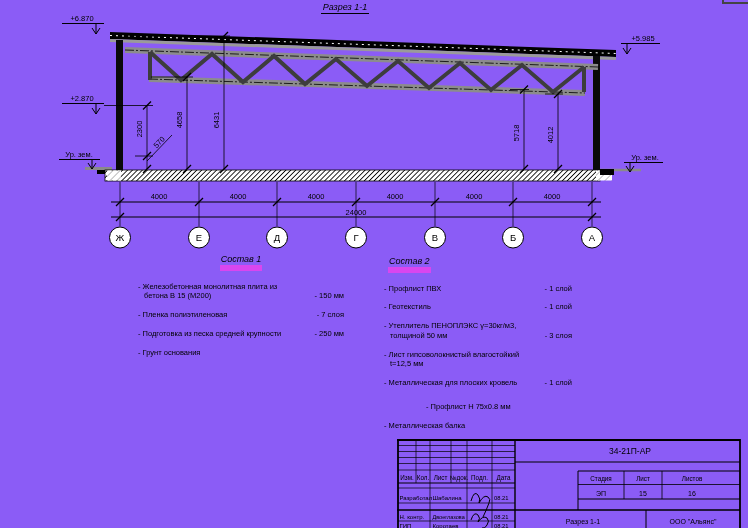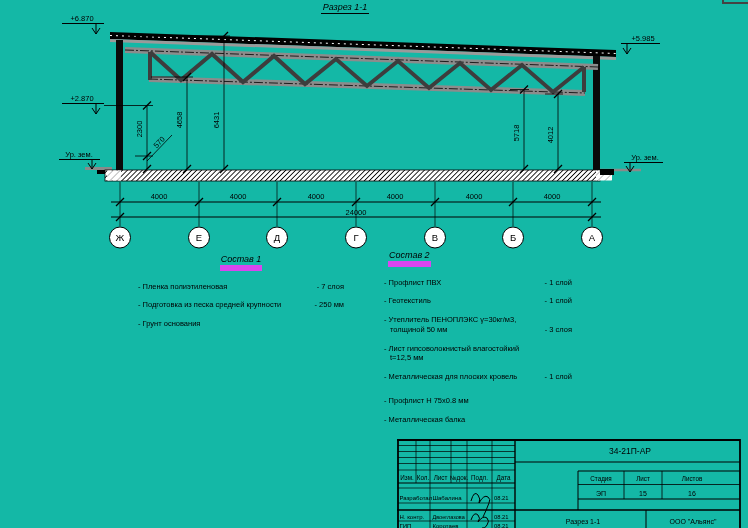--- a/index.html
+++ b/index.html
@@ -1,34 +1,34 @@
 <!DOCTYPE html>
 <html><head>
 <meta charset="utf-8">
 <style>
   html,body{margin:0;padding:0;background:#fff;}
-  .page{position:relative;width:748px;height:528px;background:#14b8a6;overflow:hidden;
+  .page{position:relative;width:748px;height:528px;background:#8b5cf6;overflow:hidden;
         font-family:"Liberation Sans",sans-serif;color:#000;}
   svg{position:absolute;display:block;}
   .sec-title{position:absolute;left:298px;top:2px;width:94px;text-align:center;
              font-size:9px;font-style:italic;}
   .sec-title span{border-bottom:1px solid #000;padding:0 2px 1px 2px;}
   .comp{position:absolute;font-size:7.5px;line-height:1.3;}
   #comp1{left:138px;top:254px;width:206px;}
-  #comp2{left:384px;top:250px;width:188px;}
+  #comp2{left:384px;top:256px;width:188px;}
   .comp-title{font-style:italic;font-size:9px;margin-bottom:16px;}
   .comp-title span{border-bottom:6px solid #d946ef;padding:0 1px 1px 1px;}
   #comp1 .comp-title{text-align:center;}
   #comp2 .comp-title{text-align:left;padding-left:4px;}
   .comp-item{display:flex;justify-content:space-between;margin-bottom:9px;}
   .comp-item .t{padding-left:6px;text-indent:-6px;}
   #comp1 .comp-item .t{width:150px;}
   #comp2 .comp-item .t{width:140px;}
   .comp-item .v{align-self:flex-end;white-space:nowrap;}
-  .comp-item.gap{margin-top:14px;}
+  .comp-item.gap{margin-top:14px;justify-content:flex-end;}
   text{fill:#000;font-family:"Liberation Sans",sans-serif;}
 </style>
 </head>
 <body>
 
 <div class="page">
 
   <div class="sec-title">
     <span>Разрез 1-1</span>
   </div>
@@ -190,20 +190,24 @@
         <text x="435" y="241">В</text>
         <text x="513" y="241">Б</text>
         <text x="592" y="241">А</text>
       </g>
     </g>
   </svg>
 
   <div id="comp1" class="comp">
     <div class="comp-title"><span>Состав 1</span></div>
     <div class="comp-item">
+        <span class="t">- Железобетонная  монолитная плита из бетона В 15 (М200)</span>
+        <span class="v">- 150 мм</span>
+      </div>
+    <div class="comp-item">
         <span class="t">- Пленка полиэтиленовая</span>
         <span class="v">- 7 слоя</span>
       </div>
     <div class="comp-item">
         <span class="t">- Подготовка из песка средней крупности</span>
         <span class="v">- 250 мм</span>
       </div>
     <div class="comp-item">
         <span class="t">- Грунт основания</span>
         <span class="v"></span>

